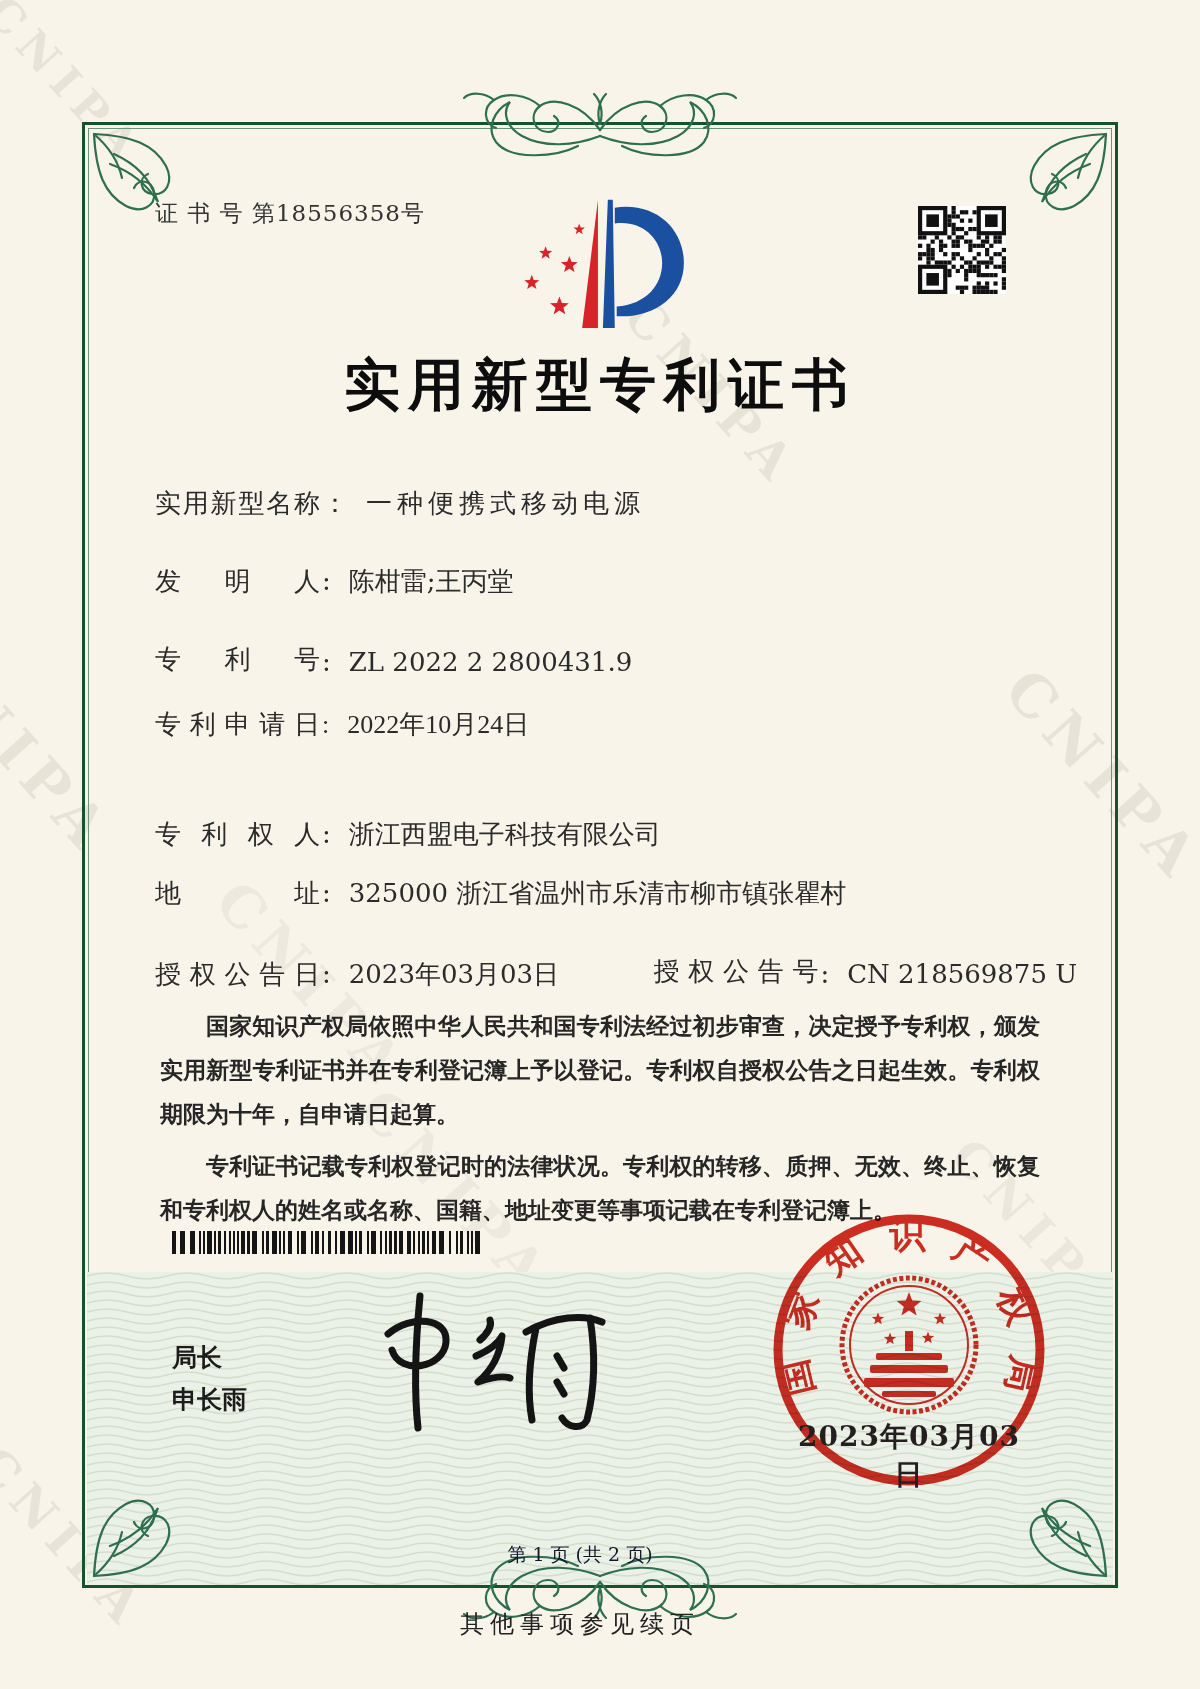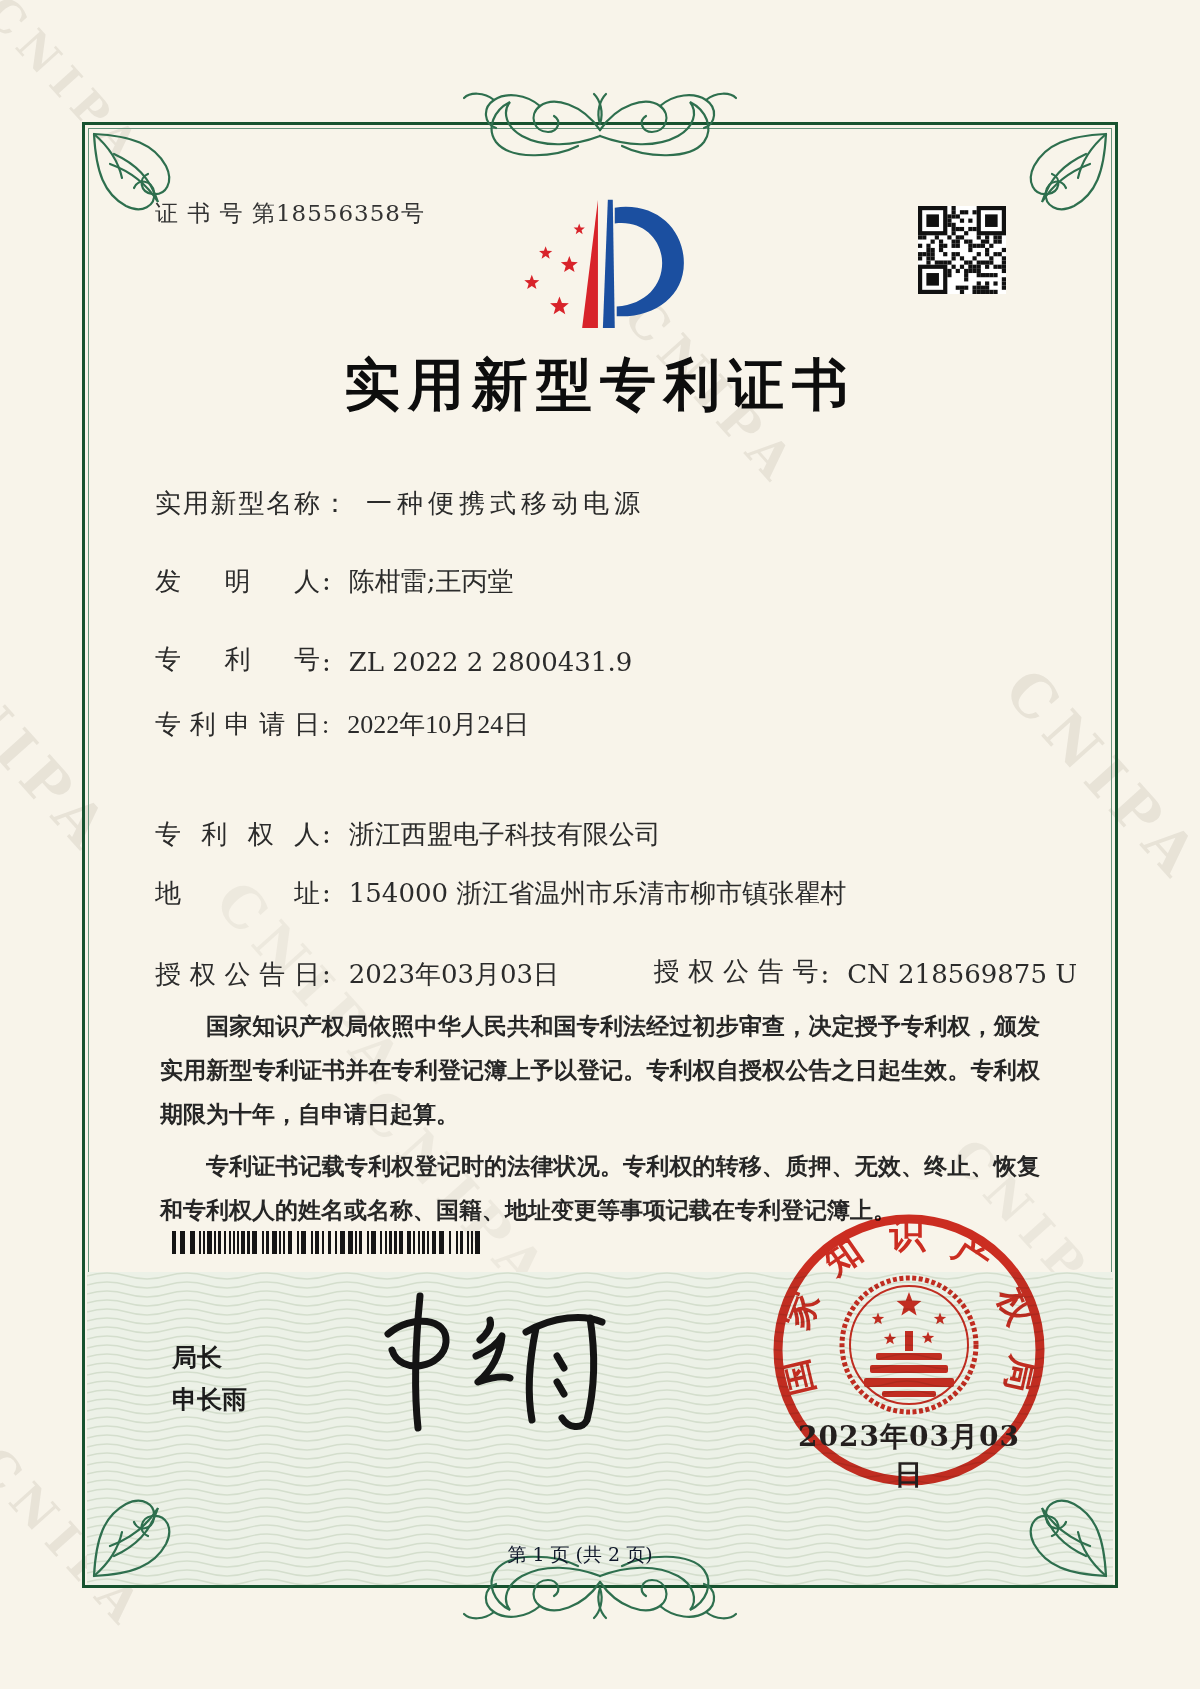--- a/index.html
+++ b/index.html
@@ -322,21 +322,21 @@
     <div class="row" style="top:168px;">
       <span class="lbl">专利号</span><span class="colon">:</span><span class="val">ZL 2022 2 2800431.9</span>
     </div>
     <div class="row" style="top:233px;font-family:Liberation Serif, serif;">
       <span class="lbl">专利申请日</span><span class="colon">:</span><span class="val">2022年10月24日</span>
     </div>
     <div class="row" style="top:343px;">
       <span class="lbl">专利权人</span><span class="colon">:</span><span class="val">浙江西盟电子科技有限公司</span>
     </div>
     <div class="row" style="top:402px;">
-      <span class="lbl">地址</span><span class="colon">:</span><span class="val">154000 浙江省温州市乐清市柳市镇张瞿村</span>
+      <span class="lbl">地址</span><span class="colon">:</span><span class="val">325000 浙江省温州市乐清市柳市镇张瞿村</span>
     </div>
     <div class="row" style="top:480px;">
       <span class="lbl">授权公告日</span><span class="colon">:</span><span class="val">2023年03月03日</span>
       <span class="grant-group2">
         <span class="lbl">授权公告号</span><span class="colon">:</span><span class="val">CN 218569875 U</span>
       </span>
     </div>
   </div>
 
   <div class="paras">
@@ -437,13 +437,14 @@
       <rect x="112" y="148" width="66" height="7" rx="2"></rect>
       <rect x="106" y="160" width="78" height="8" rx="2"></rect>
       <rect x="100" y="173" width="90" height="9" rx="2"></rect>
       <rect x="141" y="126" width="8" height="20"></rect>
       <rect x="118" y="186" width="54" height="6" rx="2"></rect>
     </g>
   </svg>
   <div class="seal-date">2023年03月03日</div>
 
   <div class="page-num">第 1 页 (共 2 页)</div>
+  <div class="note">其他事项参见续页</div>
 </div>
 
 </body></html>

